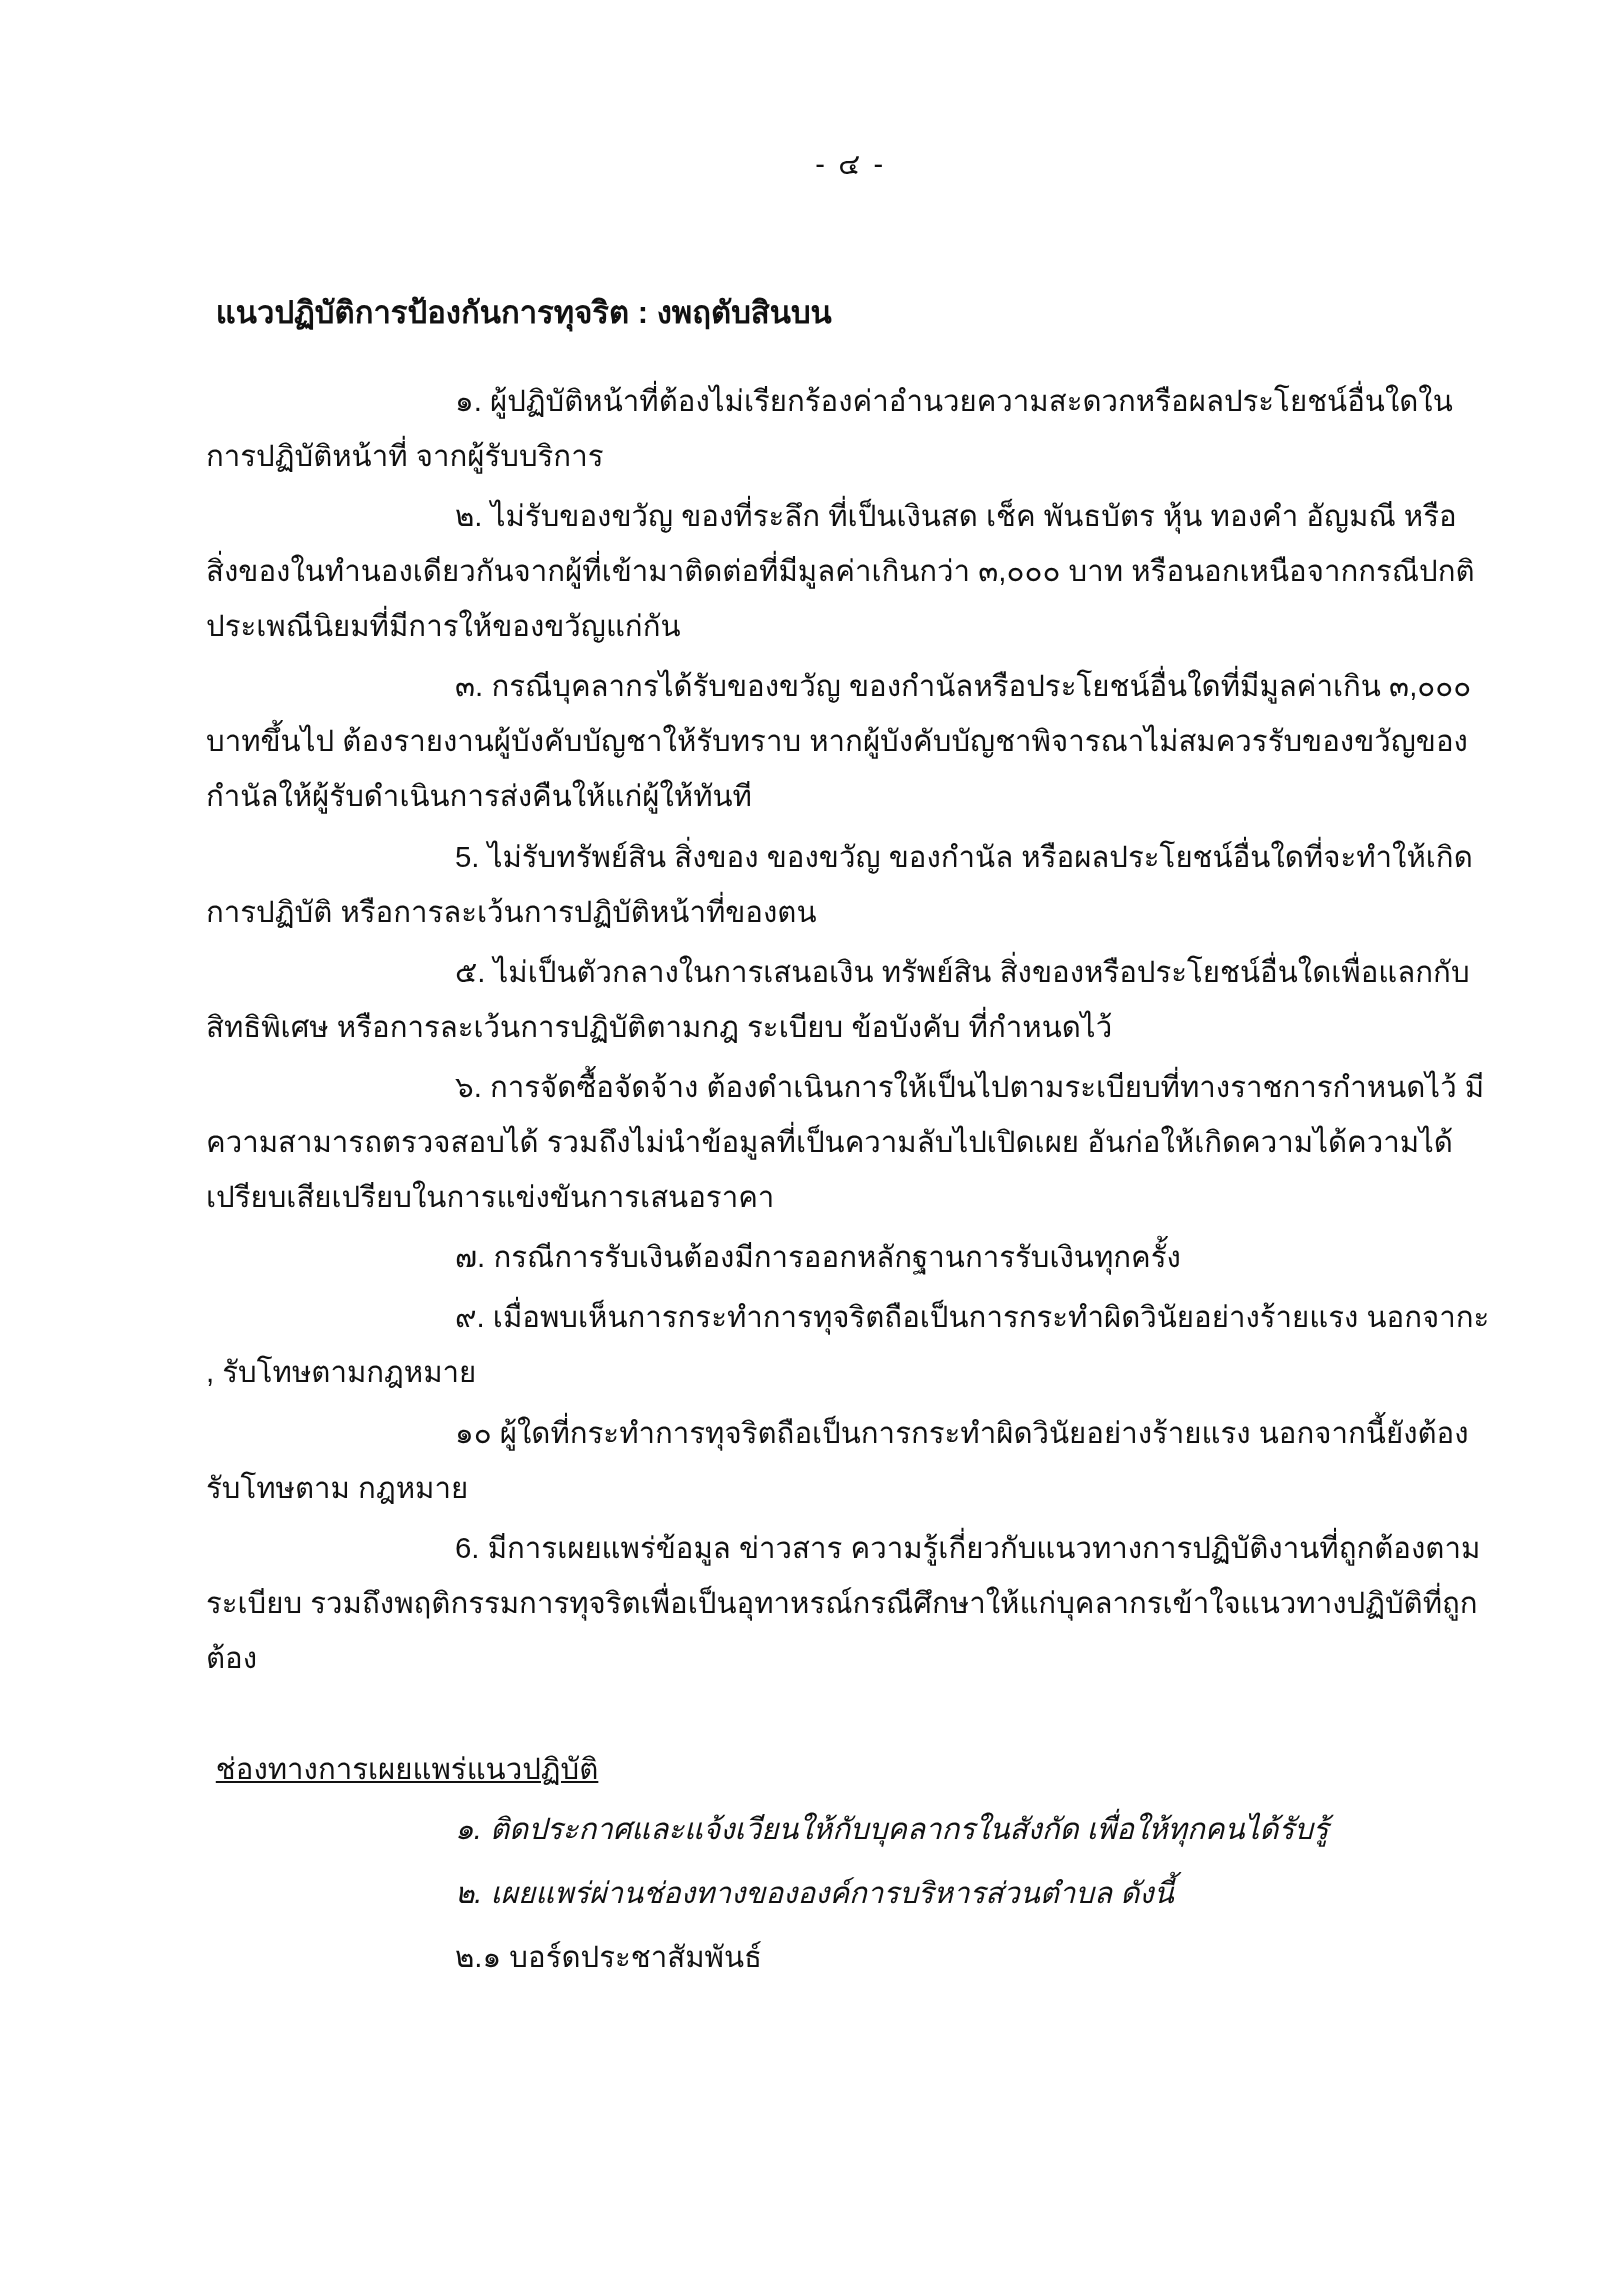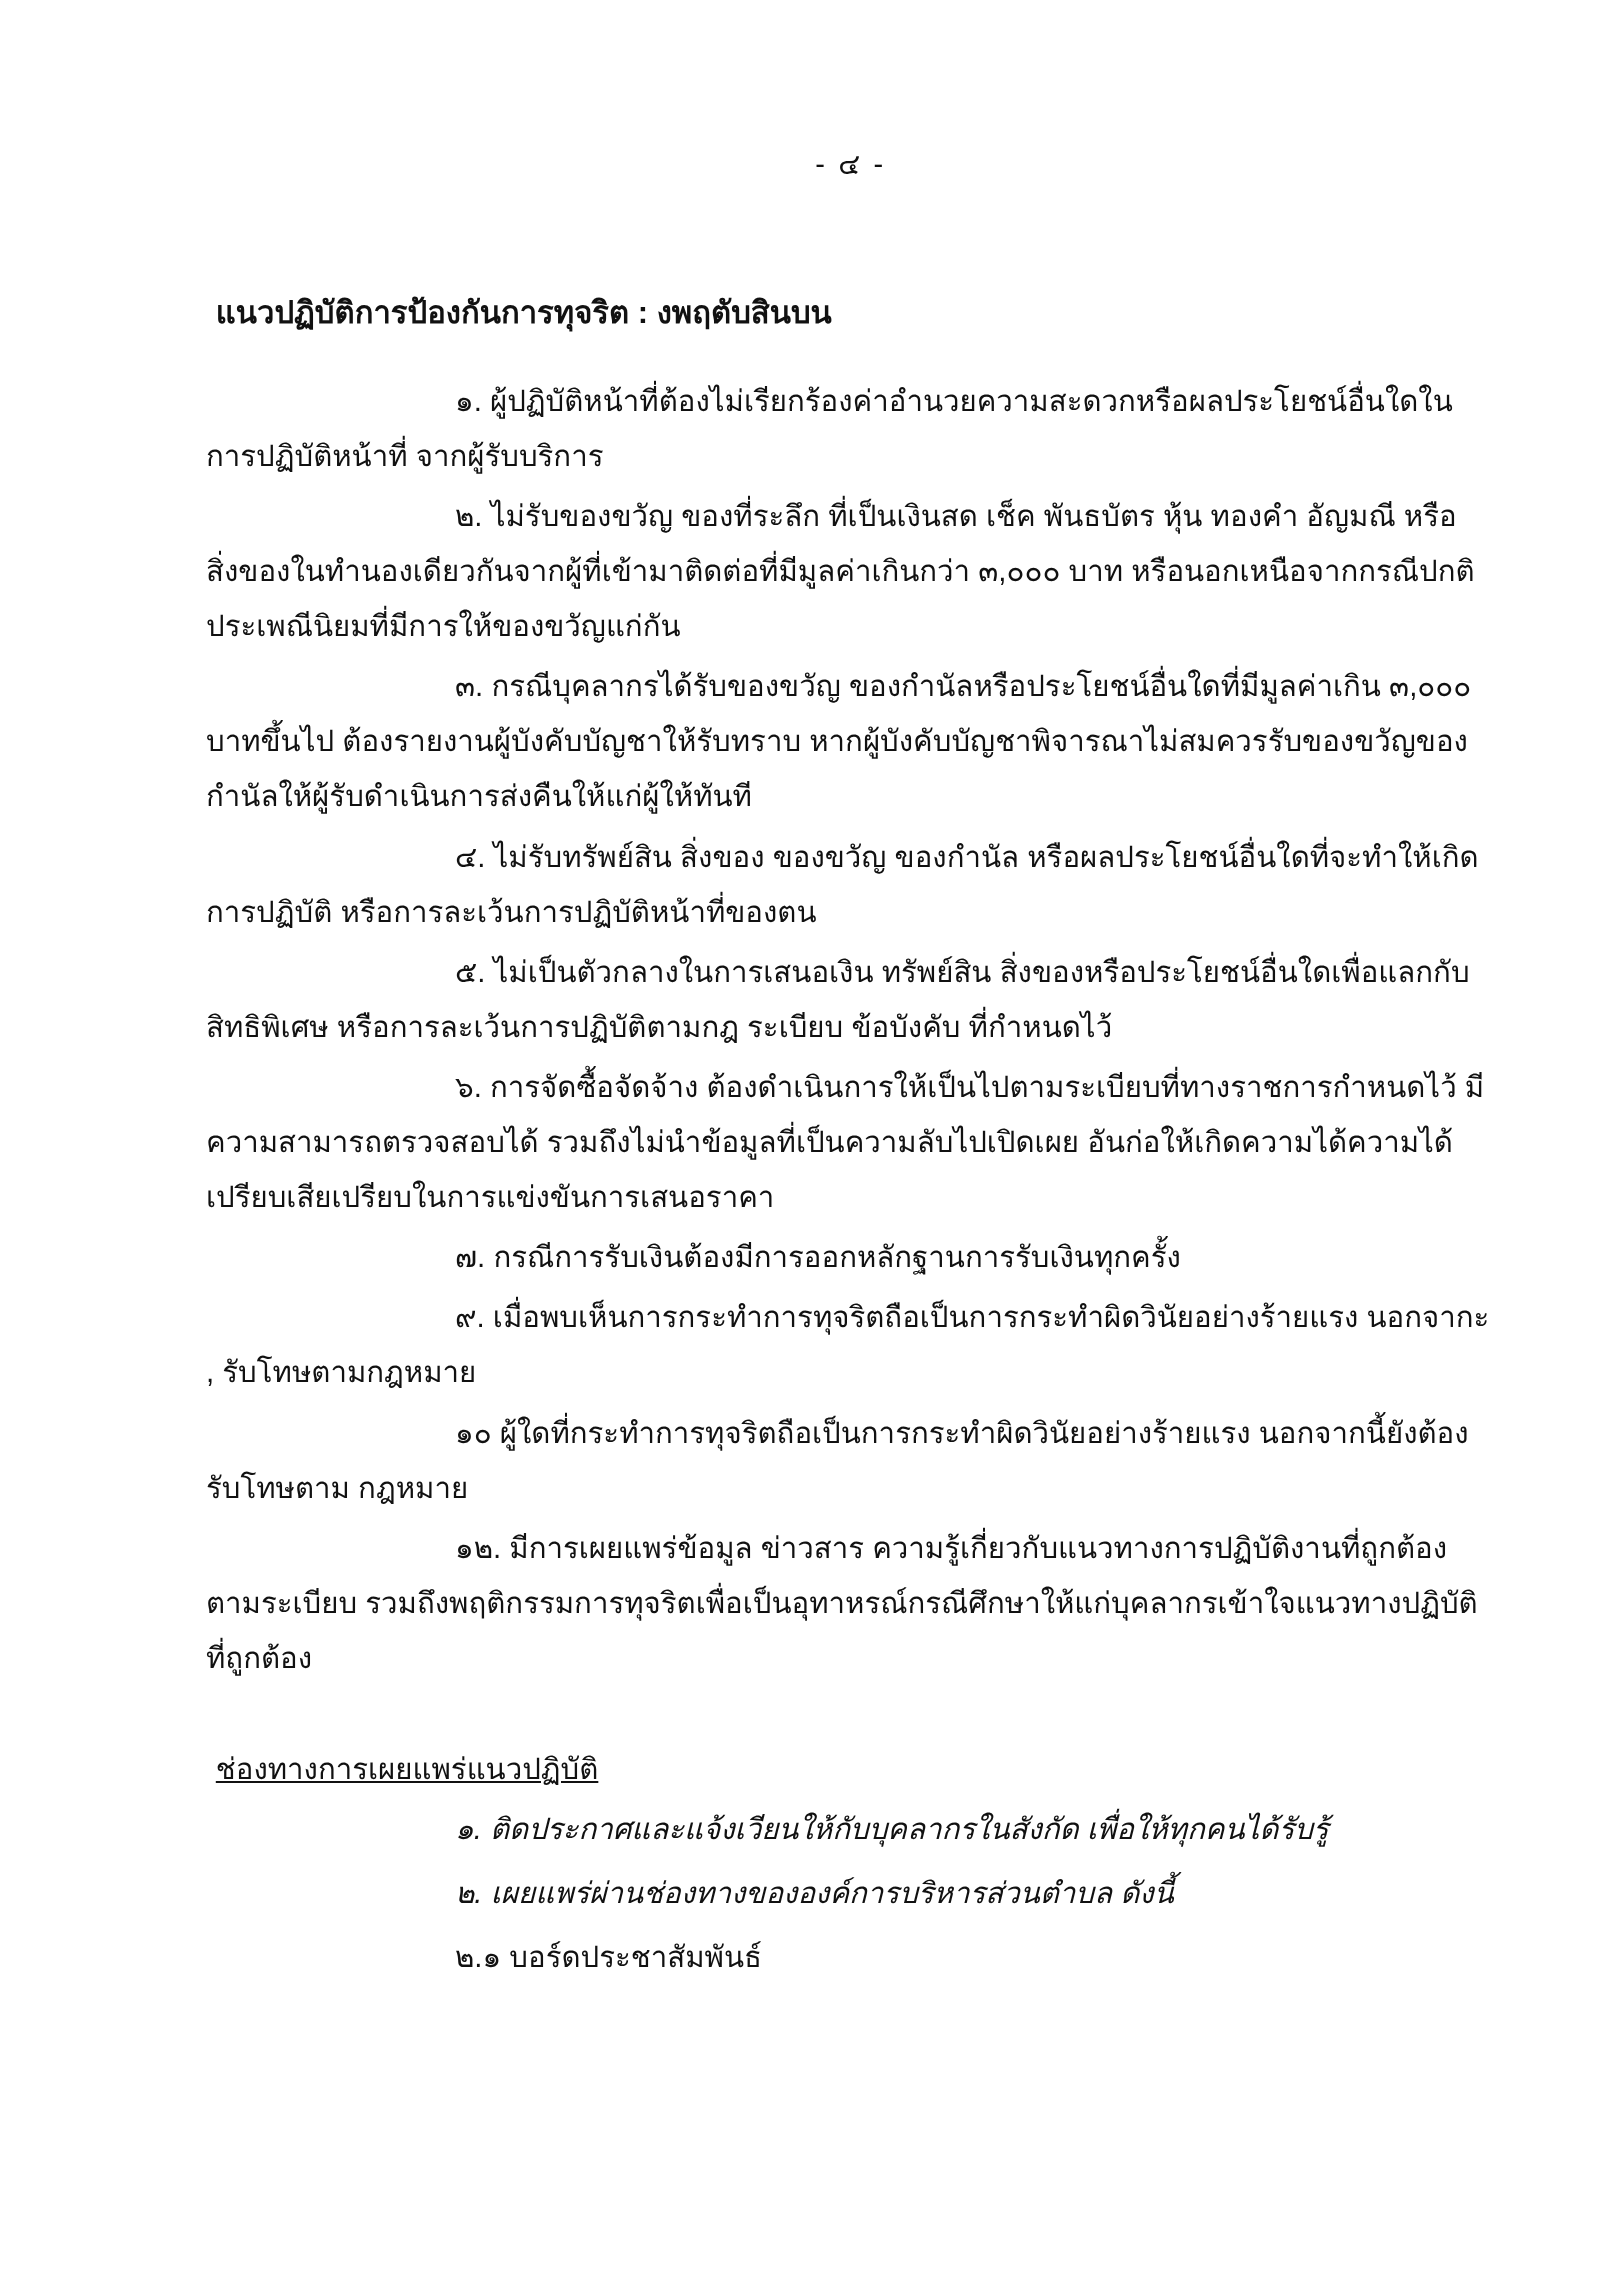--- a/index.html
+++ b/index.html
@@ -62,27 +62,27 @@
 
 <div class="page">
 
   <div class="page-number">- ๔ -</div>
 
   <h1 class="doc-heading">แนวปฏิบัติการป้องกันการทุจริต : งพฤตับสินบน</h1>
 
   <p class="doc-item">๑. ผู้ปฏิบัติหน้าที่ต้องไม่เรียกร้องค่าอำนวยความสะดวกหรือผลประโยชน์อื่นใดในการปฏิบัติหน้าที่ จากผู้รับบริการ</p>
   <p class="doc-item">๒. ไม่รับของขวัญ ของที่ระลึก ที่เป็นเงินสด เช็ค พันธบัตร หุ้น ทองคำ อัญมณี หรือสิ่งของในทำนองเดียวกันจากผู้ที่เข้ามาติดต่อที่มีมูลค่าเกินกว่า ๓,๐๐๐ บาท หรือนอกเหนือจากกรณีปกติประเพณีนิยมที่มีการให้ของขวัญแก่กัน</p>
   <p class="doc-item">๓. กรณีบุคลากรได้รับของขวัญ ของกำนัลหรือประโยชน์อื่นใดที่มีมูลค่าเกิน ๓,๐๐๐ บาทขึ้นไป ต้องรายงานผู้บังคับบัญชาให้รับทราบ หากผู้บังคับบัญชาพิจารณาไม่สมควรรับของขวัญของกำนัลให้ผู้รับดำเนินการส่งคืนให้แก่ผู้ให้ทันที</p>
-  <p class="doc-item">๔. ไม่รับทรัพย์สิน สิ่งของ ของขวัญ ของกำนัล หรือผลประโยชน์อื่นใดที่จะทำให้เกิดการปฏิบัติ หรือการละเว้นการปฏิบัติหน้าที่ของตน</p>
+  <p class="doc-item">5. ไม่รับทรัพย์สิน สิ่งของ ของขวัญ ของกำนัล หรือผลประโยชน์อื่นใดที่จะทำให้เกิดการปฏิบัติ หรือการละเว้นการปฏิบัติหน้าที่ของตน</p>
   <p class="doc-item">๕. ไม่เป็นตัวกลางในการเสนอเงิน ทรัพย์สิน สิ่งของหรือประโยชน์อื่นใดเพื่อแลกกับสิทธิพิเศษ หรือการละเว้นการปฏิบัติตามกฎ ระเบียบ ข้อบังคับ ที่กำหนดไว้</p>
   <p class="doc-item">๖. การจัดซื้อจัดจ้าง ต้องดำเนินการให้เป็นไปตามระเบียบที่ทางราชการกำหนดไว้ มีความสามารถตรวจสอบได้ รวมถึงไม่นำข้อมูลที่เป็นความลับไปเปิดเผย อันก่อให้เกิดความได้ความได้เปรียบเสียเปรียบในการแข่งขันการเสนอราคา</p>
   <p class="doc-item">๗. กรณีการรับเงินต้องมีการออกหลักฐานการรับเงินทุกครั้ง</p>
   <p class="doc-item">๙. เมื่อพบเห็นการกระทำการทุจริตถือเป็นการกระทำผิดวินัยอย่างร้ายแรง นอกจากะ , รับโทษตามกฎหมาย</p>
   <p class="doc-item">๑๐ ผู้ใดที่กระทำการทุจริตถือเป็นการกระทำผิดวินัยอย่างร้ายแรง นอกจากนี้ยังต้องรับโทษตาม กฎหมาย</p>
-  <p class="doc-item">๑๒. มีการเผยแพร่ข้อมูล ข่าวสาร ความรู้เกี่ยวกับแนวทางการปฏิบัติงานที่ถูกต้องตามระเบียบ รวมถึงพฤติกรรมการทุจริตเพื่อเป็นอุทาหรณ์กรณีศึกษาให้แก่บุคลากรเข้าใจแนวทางปฏิบัติที่ถูกต้อง</p>
+  <p class="doc-item">6. มีการเผยแพร่ข้อมูล ข่าวสาร ความรู้เกี่ยวกับแนวทางการปฏิบัติงานที่ถูกต้องตามระเบียบ รวมถึงพฤติกรรมการทุจริตเพื่อเป็นอุทาหรณ์กรณีศึกษาให้แก่บุคลากรเข้าใจแนวทางปฏิบัติที่ถูกต้อง</p>
 
   <div class="channels-label">ช่องทางการเผยแพร่แนวปฏิบัติ</div>
 
   <p class="channel-item">๑. ติดประกาศและแจ้งเวียนให้กับบุคลากรในสังกัด เพื่อให้ทุกคนได้รับรู้</p>
   <p class="channel-item">๒. เผยแพร่ผ่านช่องทางขององค์การบริหารส่วนตำบล ดังนี้</p>
   <p class="channel-subitem">๒.๑ บอร์ดประชาสัมพันธ์</p>
 
 </div>
 
 

